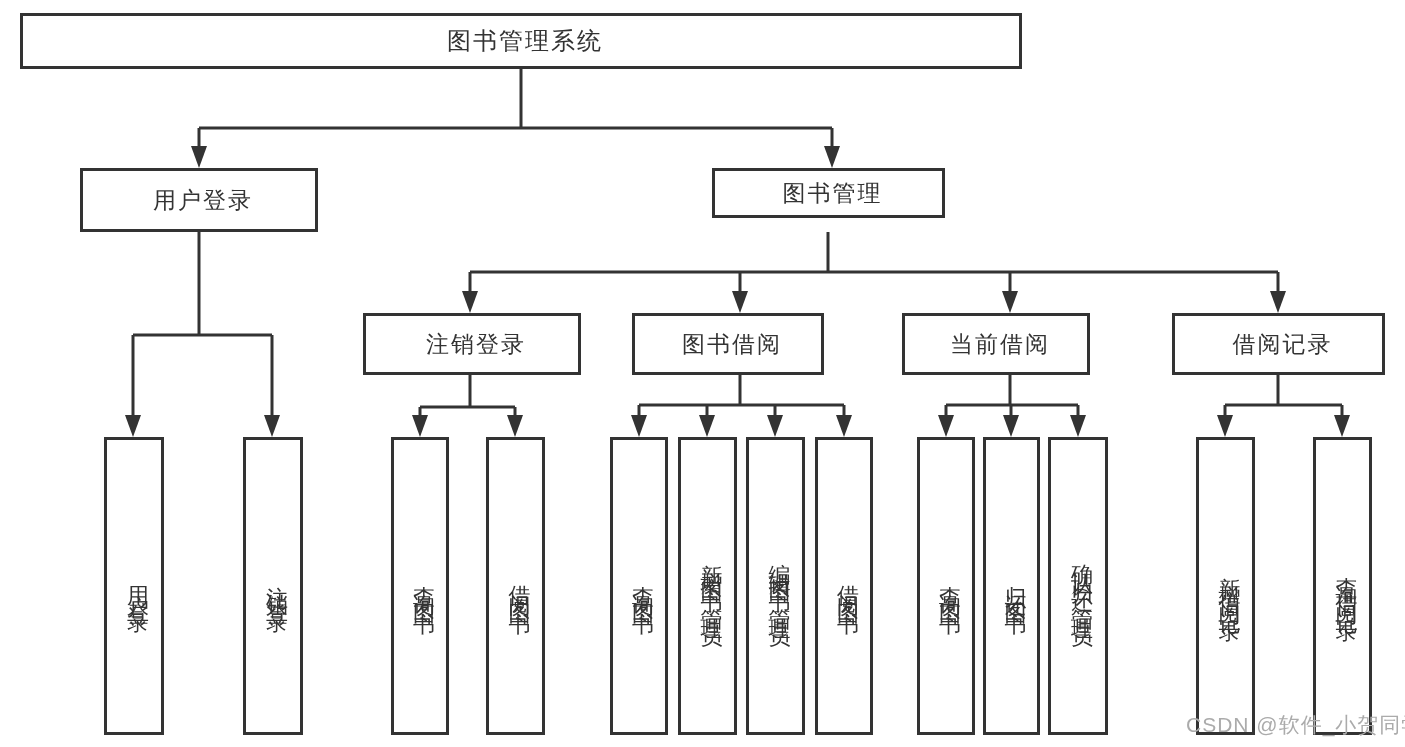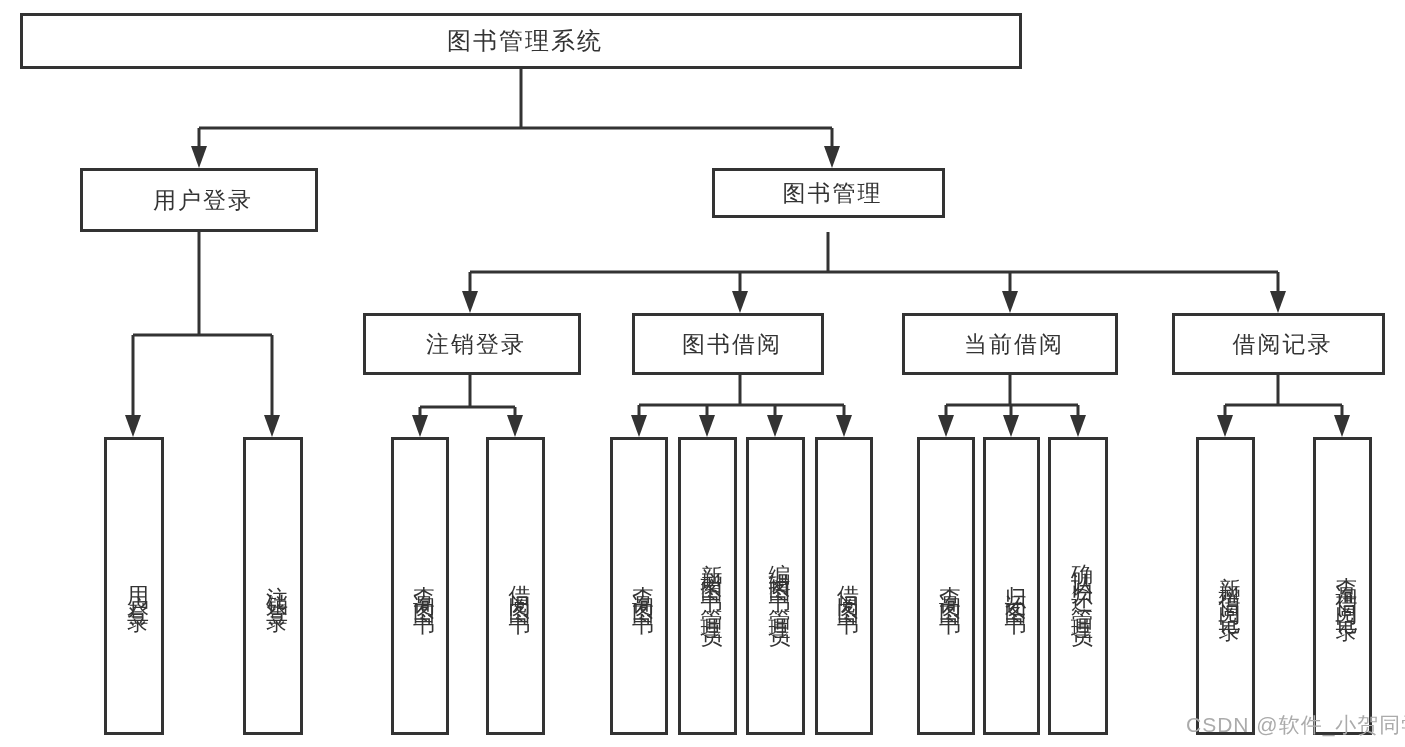--- a/index.html
+++ b/index.html
@@ -120,21 +120,21 @@
     </g>
   </svg>
 
   <div class="hbox root" style="left:20px;top:13px;width:1002px;height:56px;">图书管理系统</div>
 
   <div class="hbox" style="left:80px;top:168px;width:238px;height:64px;">用户登录</div>
   <div class="hbox" style="left:712px;top:168px;width:233px;height:50px;">图书管理</div>
 
   <div class="hbox" style="left:363px;top:313px;width:218px;height:62px;">注销登录</div>
   <div class="hbox" style="left:632px;top:313px;width:192px;height:62px;">图书借阅</div>
-  <div class="hbox" style="left:902px;top:313px;width:216px;height:62px;">当前借阅</div>
+  <div class="hbox" style="left:902px;top:313px;width:188px;height:62px;">当前借阅</div>
   <div class="hbox" style="left:1172px;top:313px;width:213px;height:62px;">借阅记录</div>
 
   <div class="vbox" style="left:104px;width:60px;">
     <span>用户登录</span>
   </div>
   <div class="vbox" style="left:243px;width:60px;">
     <span>注销登录</span>
   </div>
 
   <div class="vbox" style="left:391px;width:58px;">

